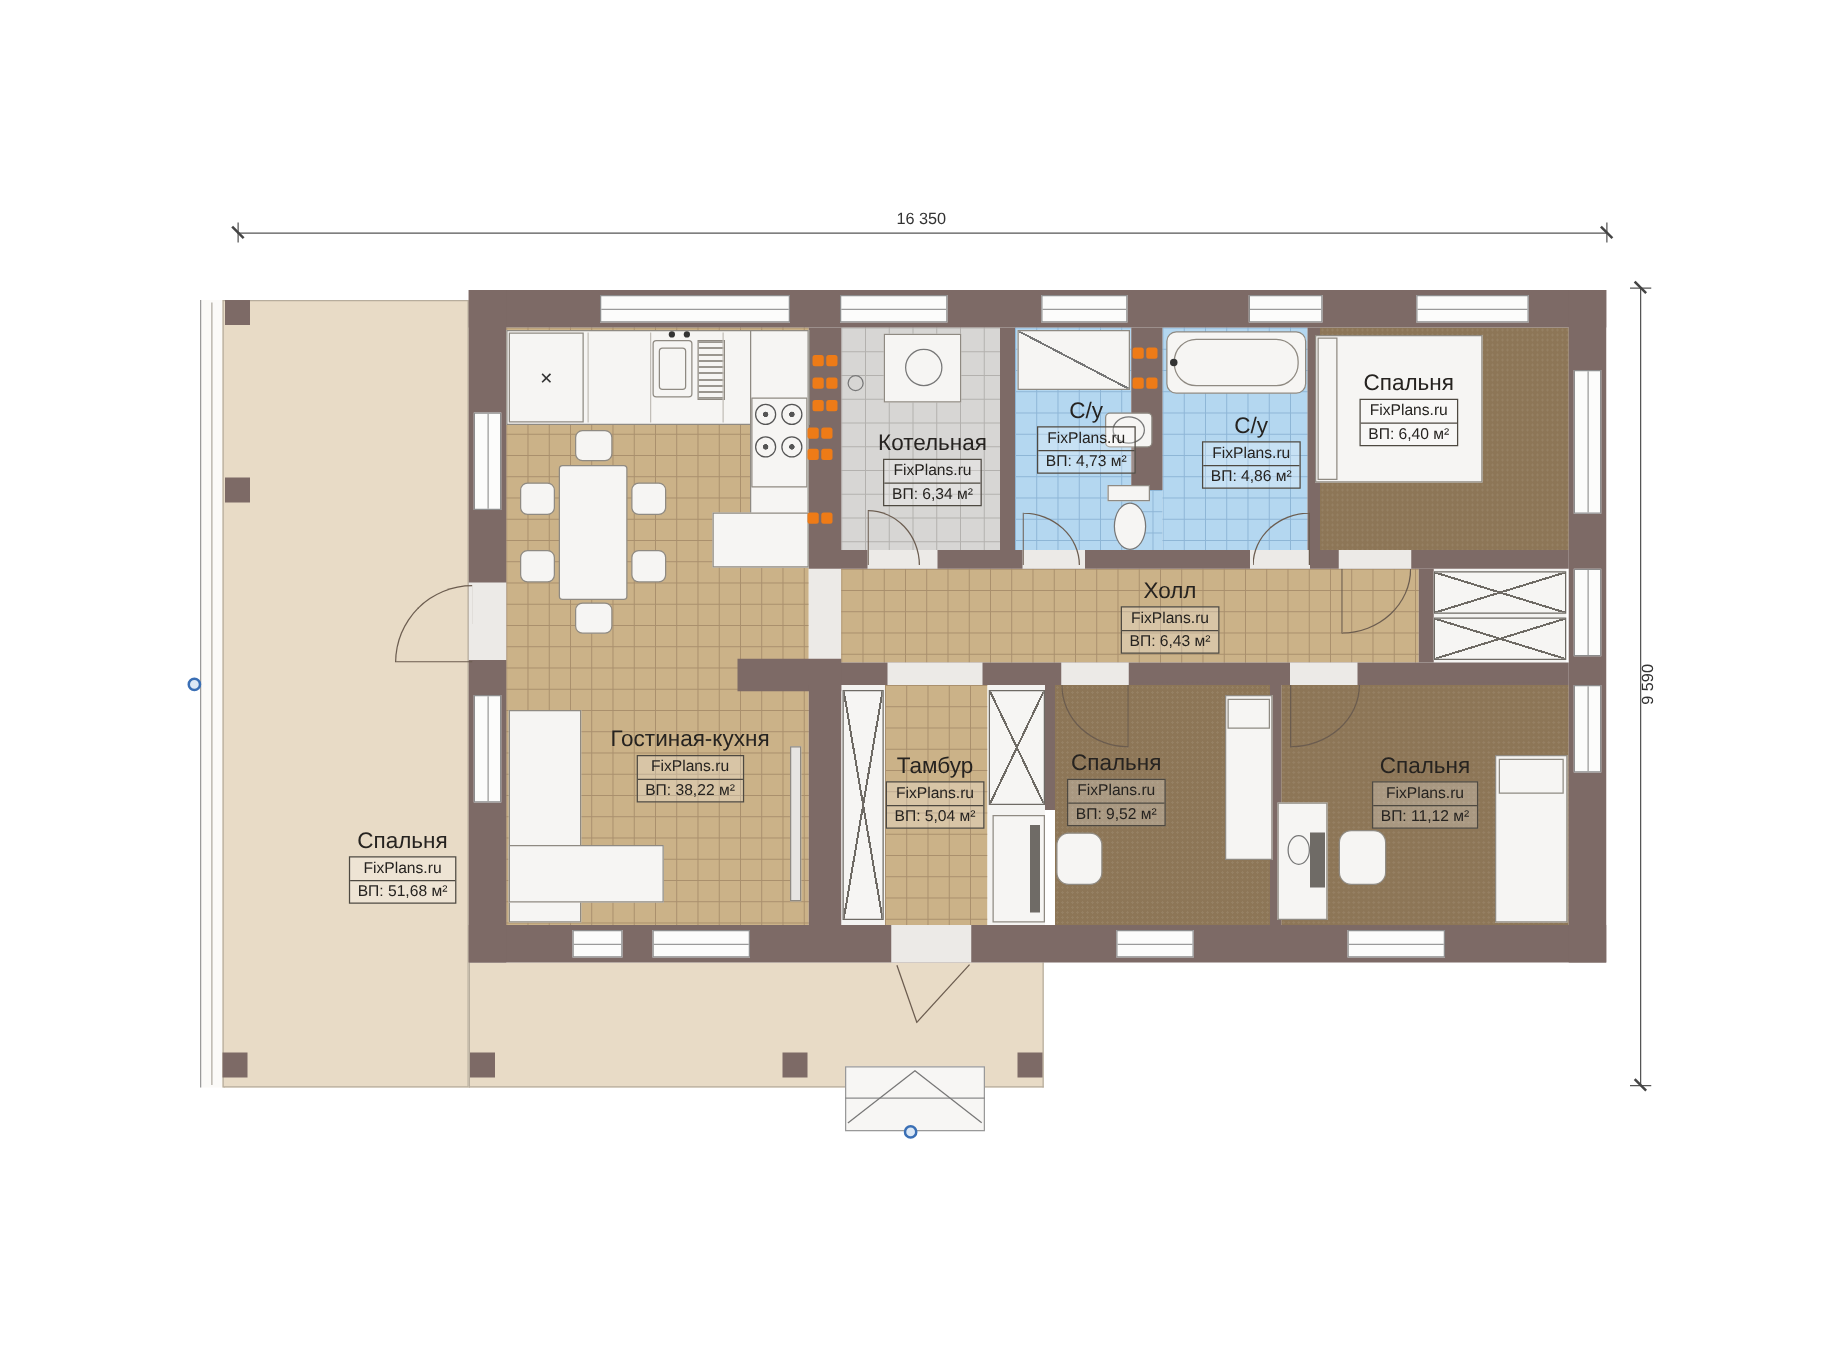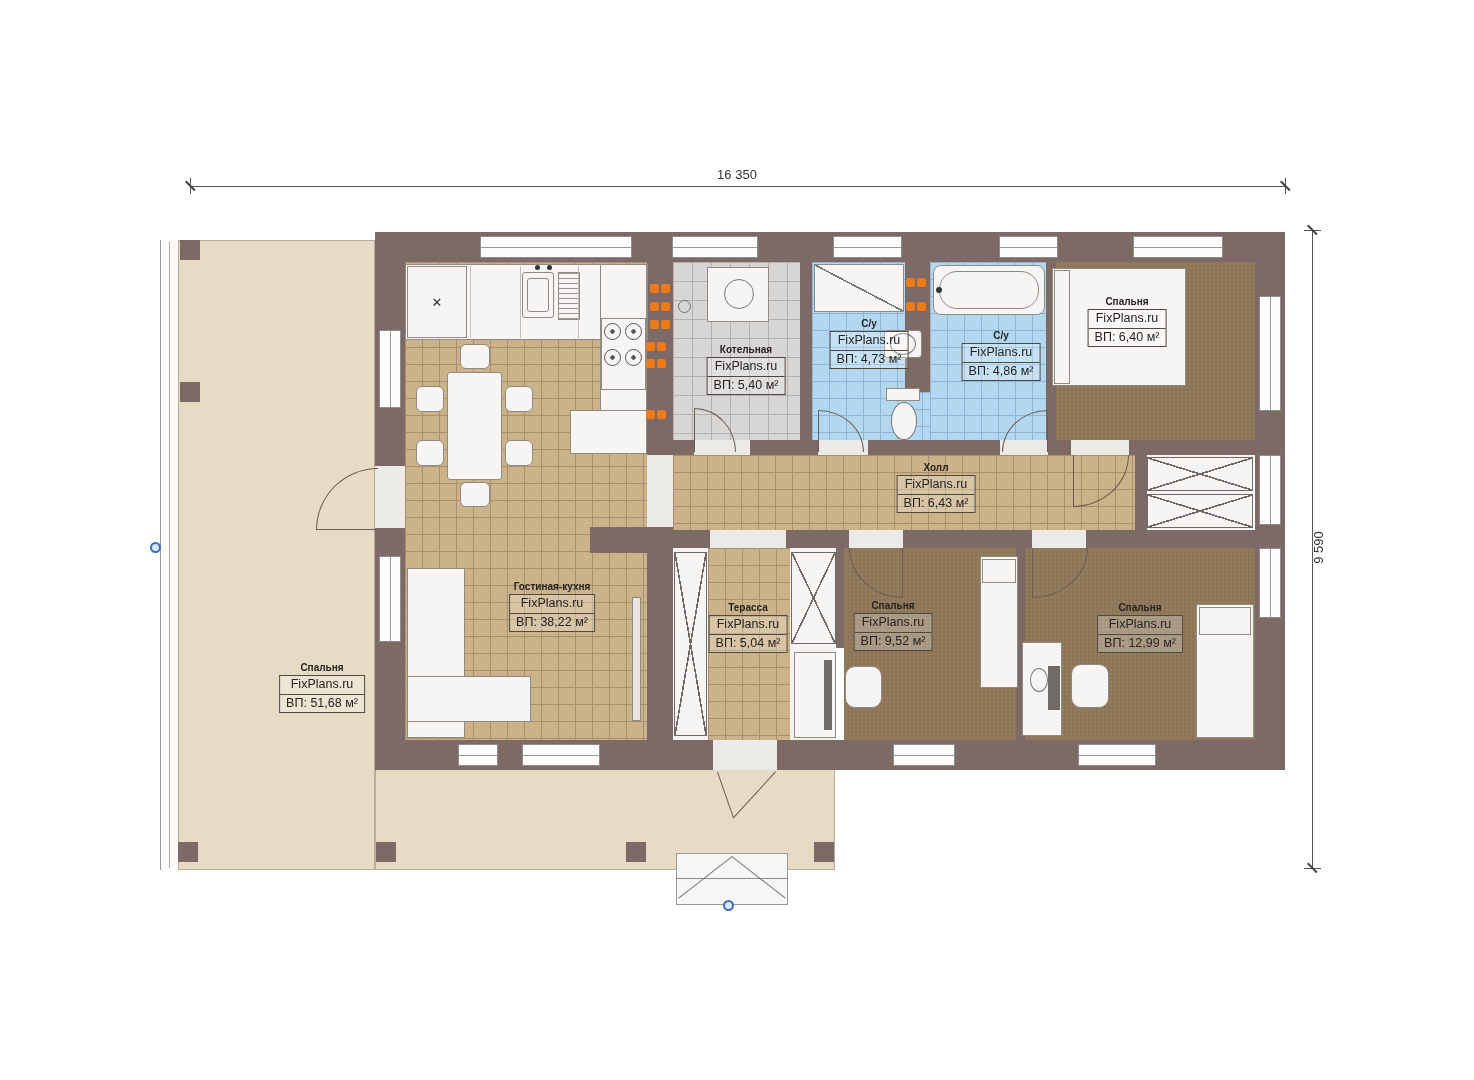--- a/index.html
+++ b/index.html
@@ -45,21 +45,21 @@
   .dot{position:absolute;background:#333;border-radius:50%;z-index:4}
   .pair{position:absolute;width:9px;height:9px;background:var(--outlet-orange,#ee7b17);border-radius:2px;z-index:4;
         box-shadow:11px 0 0 var(--outlet-orange,#ee7b17)}
   .post{position:absolute;width:20px;height:20px;background:var(--wall,#7d6a66);z-index:3}
   .marker{position:absolute;width:11px;height:11px;border:2px solid var(--marker-blue,#3a6fb5);
           border-radius:50%;box-sizing:border-box;background:#dce8f5;z-index:5}
   .dimline{position:absolute;background:#555;z-index:5}
   .dimtick{position:absolute;width:13px;height:1.5px;background:#444;transform:rotate(45deg);z-index:5}
   .dimlabel{position:absolute;font-size:13px;color:#333;z-index:5;white-space:nowrap}
   .rlabel{position:absolute;transform:translateX(-50%);text-align:center;color:#262320;white-space:nowrap;z-index:6}
-  .rname{font-weight:bold;font-size:10px;margin-bottom:2px}
+  .rname{font-weight:normal;font-size:18px;margin-bottom:2px}
   .rbox{display:inline-block;border:1px solid #4e4941;background:rgba(255,255,255,.25);font-size:12.5px;line-height:1.4}
   .rwm{padding:0 6px;border-bottom:1px solid #4e4941}
   .rarea{padding:0 6px}
   .fridge-x{display:flex;align-items:center;justify-content:center;font-size:13px;color:#333}
   .stripes{background-image:repeating-linear-gradient(180deg,#9a968f 0 1.5px,transparent 1.5px 5px)}
 </style>
 </head>
 <body>
 
 <div id="canvas">
@@ -247,21 +247,21 @@
     <div class="rname">Гостиная-кухня</div>
     <div class="rbox">
       <div class="rwm">FixPlans.ru</div>
       <div class="rarea">ВП: 38,22 м²</div>
     </div>
   </div>
   <div class="rlabel" style="left:746px;top:344px">
     <div class="rname">Котельная</div>
     <div class="rbox">
       <div class="rwm">FixPlans.ru</div>
-      <div class="rarea">ВП: 5,40 м²</div>
+      <div class="rarea">ВП: 6,34 м²</div>
     </div>
   </div>
   <div class="rlabel" style="left:869px;top:318px">
     <div class="rname">С/у</div>
     <div class="rbox">
       <div class="rwm">FixPlans.ru</div>
       <div class="rarea">ВП: 4,73 м²</div>
     </div>
   </div>
   <div class="rlabel" style="left:1001px;top:330px">
@@ -279,34 +279,34 @@
     </div>
   </div>
   <div class="rlabel" style="left:936px;top:462px">
     <div class="rname">Холл</div>
     <div class="rbox">
       <div class="rwm">FixPlans.ru</div>
       <div class="rarea">ВП: 6,43 м²</div>
     </div>
   </div>
   <div class="rlabel" style="left:748px;top:602px">
-    <div class="rname">Терасса</div>
+    <div class="rname">Тамбур</div>
     <div class="rbox">
       <div class="rwm">FixPlans.ru</div>
       <div class="rarea">ВП: 5,04 м²</div>
     </div>
   </div>
   <div class="rlabel" style="left:893px;top:600px">
     <div class="rname">Спальня</div>
     <div class="rbox">
       <div class="rwm">FixPlans.ru</div>
       <div class="rarea">ВП: 9,52 м²</div>
     </div>
   </div>
   <div class="rlabel" style="left:1140px;top:602px">
     <div class="rname">Спальня</div>
     <div class="rbox">
       <div class="rwm">FixPlans.ru</div>
-      <div class="rarea">ВП: 12,99 м²</div>
+      <div class="rarea">ВП: 11,12 м²</div>
     </div>
   </div>
 
 </div>
 
 </body></html>

